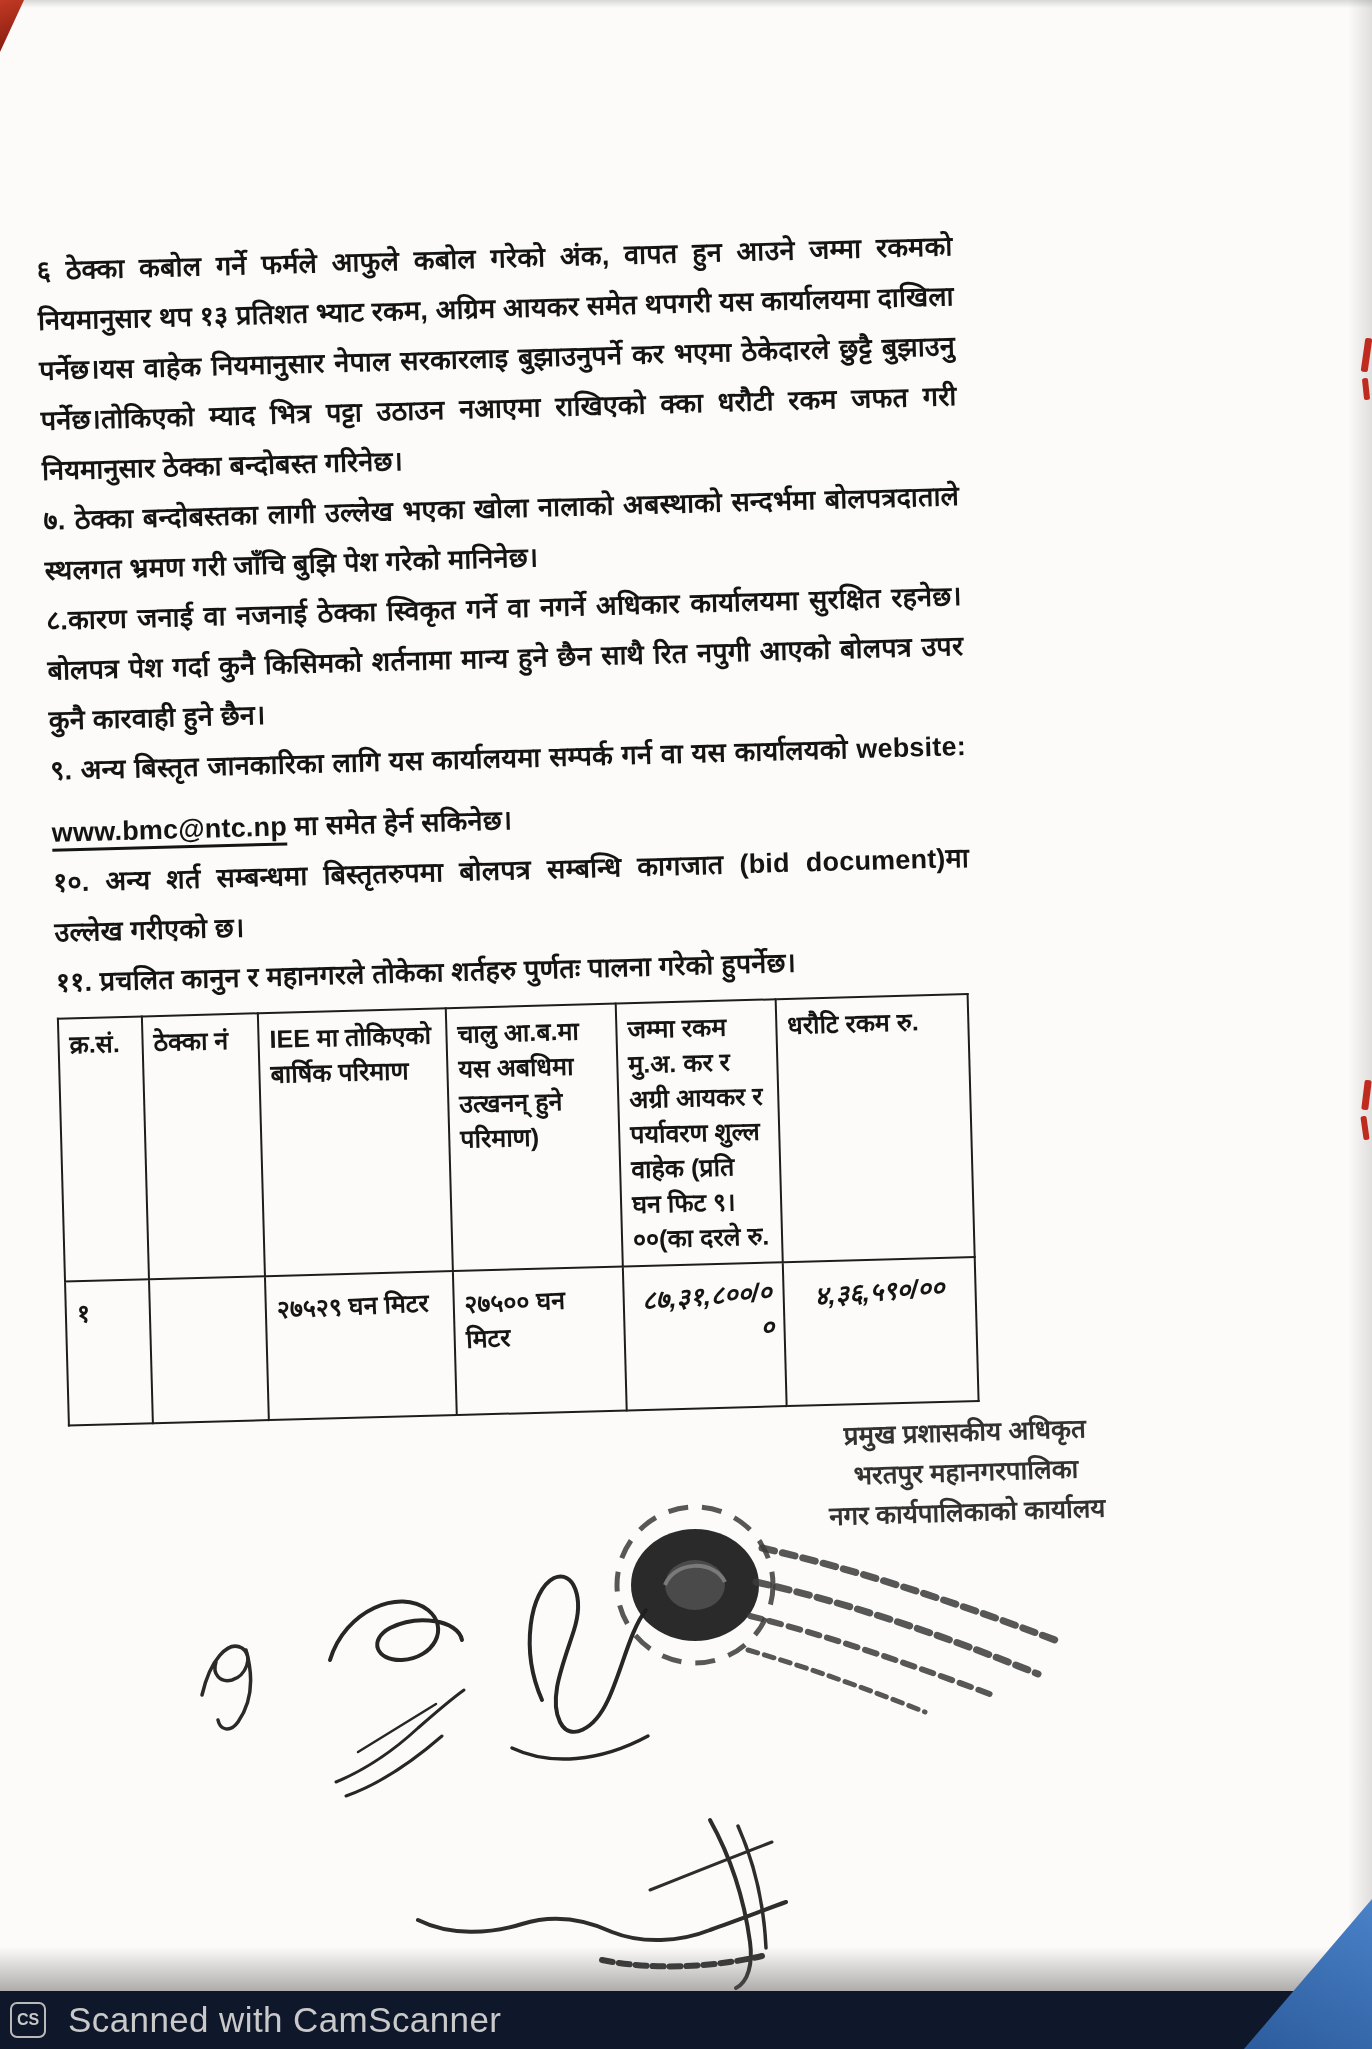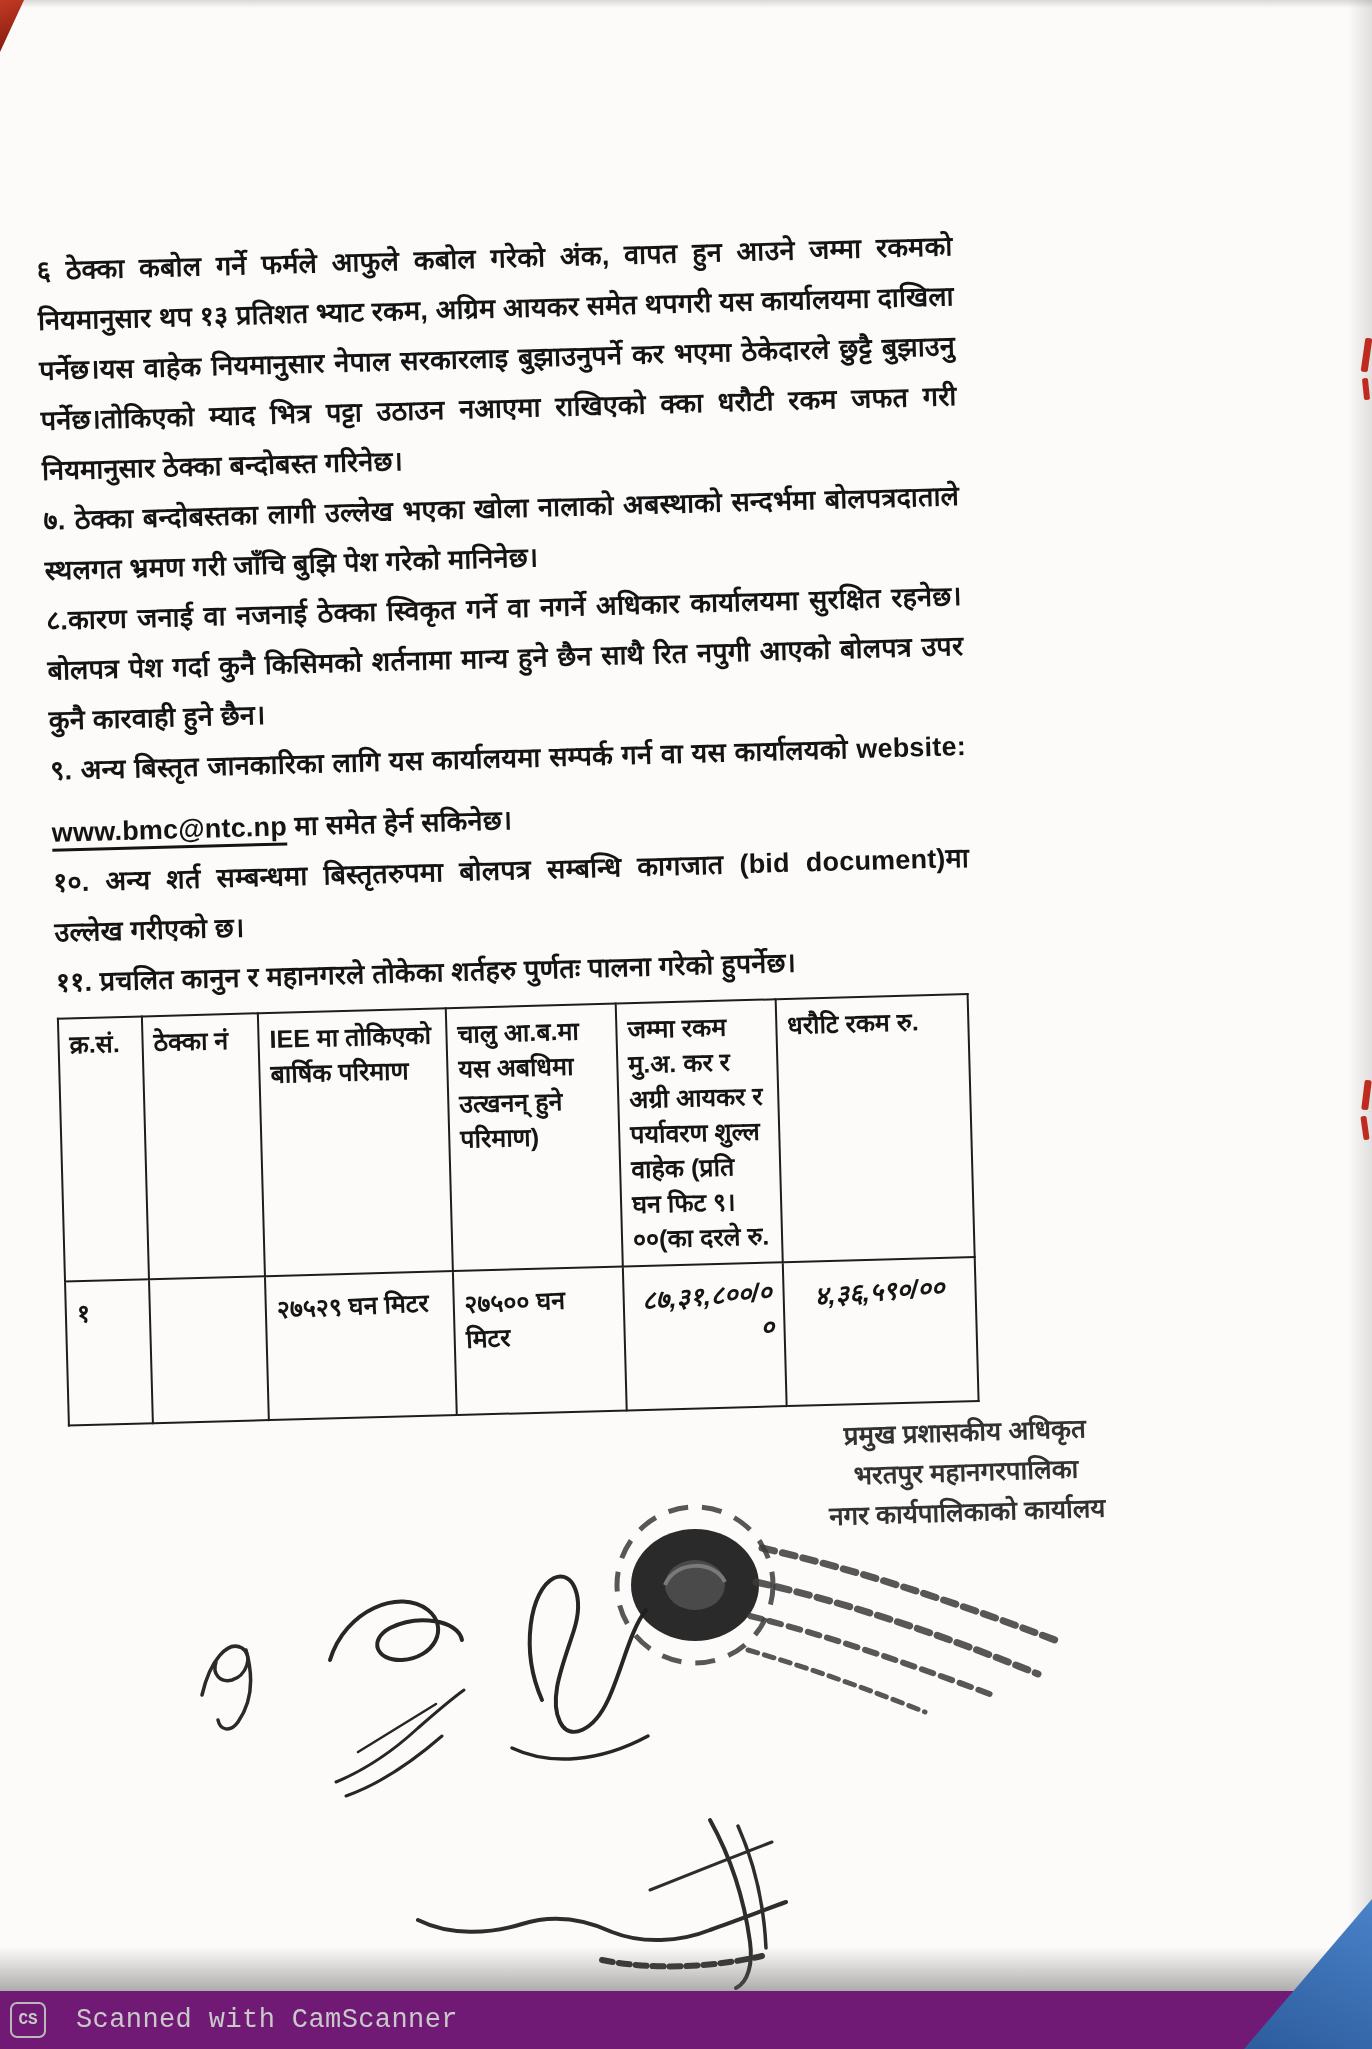--- a/index.html
+++ b/index.html
@@ -51,29 +51,29 @@
   
   .sig-block{
     position:absolute;left:818px;top:1412px;width:296px;z-index:2;
     transform:rotate(-1.8deg);text-align:center;
     font-size:26px;line-height:40px;font-weight:600;color:#323232;
   }
   
   .hand-overlay{position:absolute;left:150px;top:1490px;width:980px;height:520px;z-index:3;}
   
   .footer-bar{
-    position:absolute;left:0;bottom:0;width:100%;height:58px;background:#701a75;
-    display:flex;align-items:center;z-index:8;font-family:Liberation Mono, monospace;
+    position:absolute;left:0;bottom:0;width:100%;height:58px;background:#0f172a;
+    display:flex;align-items:center;z-index:8;
   }
   .cs-badge{
     width:32px;height:32px;margin-left:10px;border:2px solid #b9b9b9;border-radius:7px;
     display:flex;align-items:center;justify-content:center;
     color:#c9c9c9;font-size:16px;font-weight:bold;letter-spacing:0;
   }
-  .scan-text{color:#c9c9c9;font-size:27px;margin-left:30px;letter-spacing:.4px;}
+  .scan-text{color:#c9c9c9;font-size:35px;margin-left:22px;letter-spacing:.4px;}
   .blue-corner{
     position:absolute;right:0;bottom:0;width:128px;height:150px;z-index:9;
     clip-path:polygon(100% 0,100% 100%,0 100%);
     background:linear-gradient(205deg,#4a82c8,#2c5c9d);
   }
 </style>
 </head>
 <body>
 
 <div class="page">

